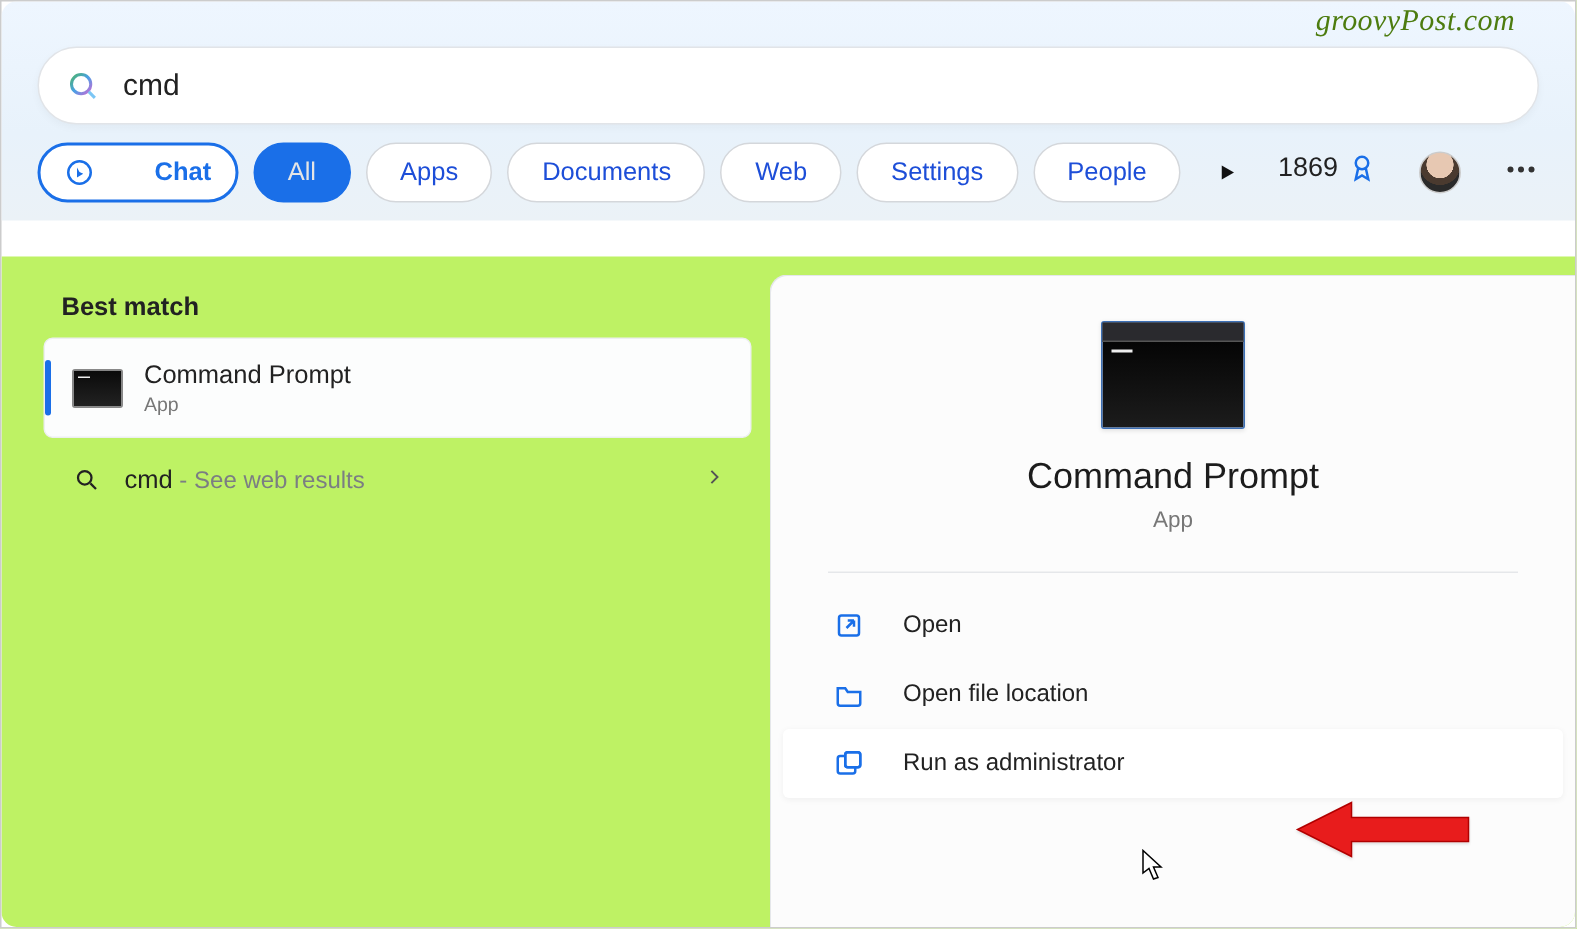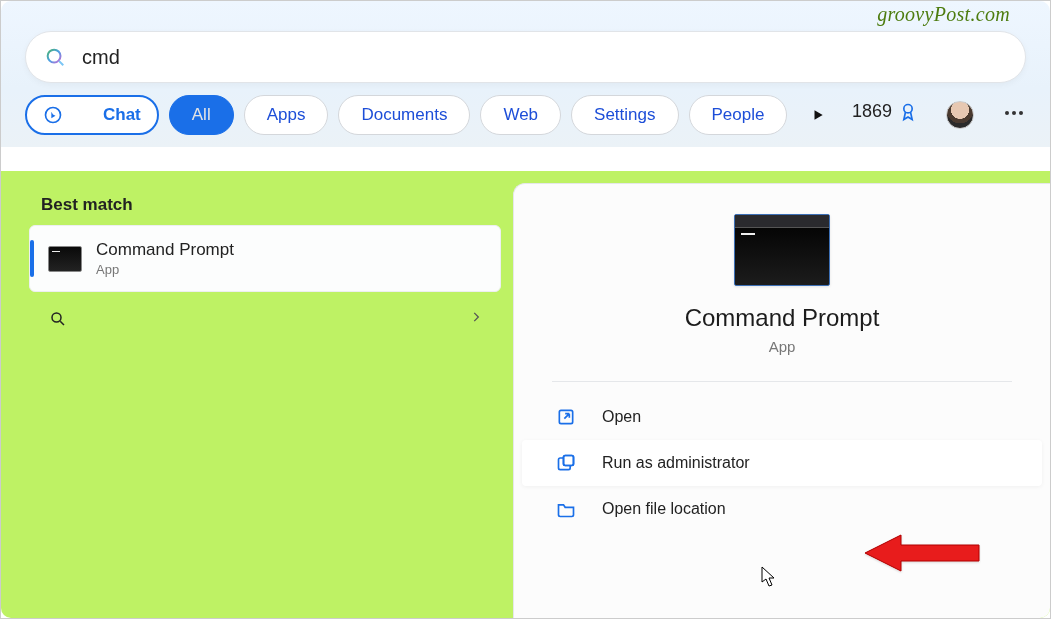--- a/index.html
+++ b/index.html
@@ -377,20 +377,24 @@
       </div>
 
 
       <div class="web-row">
         <span class="mag-icon">
           <svg viewBox="0 0 24 24" fill="none" stroke="currentColor" stroke-width="2">
             <circle cx="10" cy="10" r="6"></circle>
               <line x1="15" y1="15" x2="20" y2="20"></line>
           </svg>
         </span>
+        <span>
+          <span class="web-term">cmd</span>
+          <span class="web-suffix">- See web results</span>
+        </span>
         <span class="chev">
           <svg width="14" height="14" viewBox="0 0 24 24" fill="none" stroke="currentColor" stroke-width="2.2">
             <path d="M9 5 L16 12 L9 19"></path>
           </svg>
         </span>
       </div>
     </div>
 
     <div class="right-col">
       <div class="preview-head">
@@ -404,38 +408,38 @@
       <div class="action-list">
         <div class="action-item">
           <span class="action-icon">
             <svg viewBox="0 0 24 24" fill="none" stroke="currentColor" stroke-width="2">
               <rect x="4" y="4" width="16" height="16" rx="2"></rect>
               <path d="M10 14 L16 8 M16 8 H11 M16 8 V13"></path>
             </svg>
           </span>
           <span>Open</span>
         </div>
+        <div class="action-item">
+          <span class="action-icon">
+            <svg viewBox="0 0 24 24" fill="none" stroke="currentColor" stroke-width="2">
+              <path d="M3 7 h6 l2 3 h10 v9 a2 2 0 0 1 -2 2 H5 a2 2 0 0 1 -2 -2 Z"></path>
+            </svg>
+          </span>
+          <span>Open file location</span>
+        </div>
         <div class="action-item hovered">
           <span class="action-icon">
             <svg viewBox="0 0 24 24" fill="none" stroke="currentColor" stroke-width="2">
               <rect x="3" y="6" width="14" height="14" rx="2"></rect>
               <rect x="9" y="3" width="12" height="12" rx="2" fill="#fff"></rect>
               <rect x="9" y="3" width="12" height="12" rx="2"></rect>
             </svg>
           </span>
           <span>Run as administrator</span>
         </div>
-        <div class="action-item">
-          <span class="action-icon">
-            <svg viewBox="0 0 24 24" fill="none" stroke="currentColor" stroke-width="2">
-              <path d="M3 7 h6 l2 3 h10 v9 a2 2 0 0 1 -2 2 H5 a2 2 0 0 1 -2 -2 Z"></path>
-            </svg>
-          </span>
-          <span>Open file location</span>
-        </div>
       </div>
     </div>
   </div>
 
   <svg class="arrow-annot" viewBox="0 0 120 44">
     <defs>
       <filter id="ds">
           <feDropShadow dx="0" dy="1" stdDeviation="1" flood-opacity="0.15"></feDropShadow>
         </filter>
     </defs>

